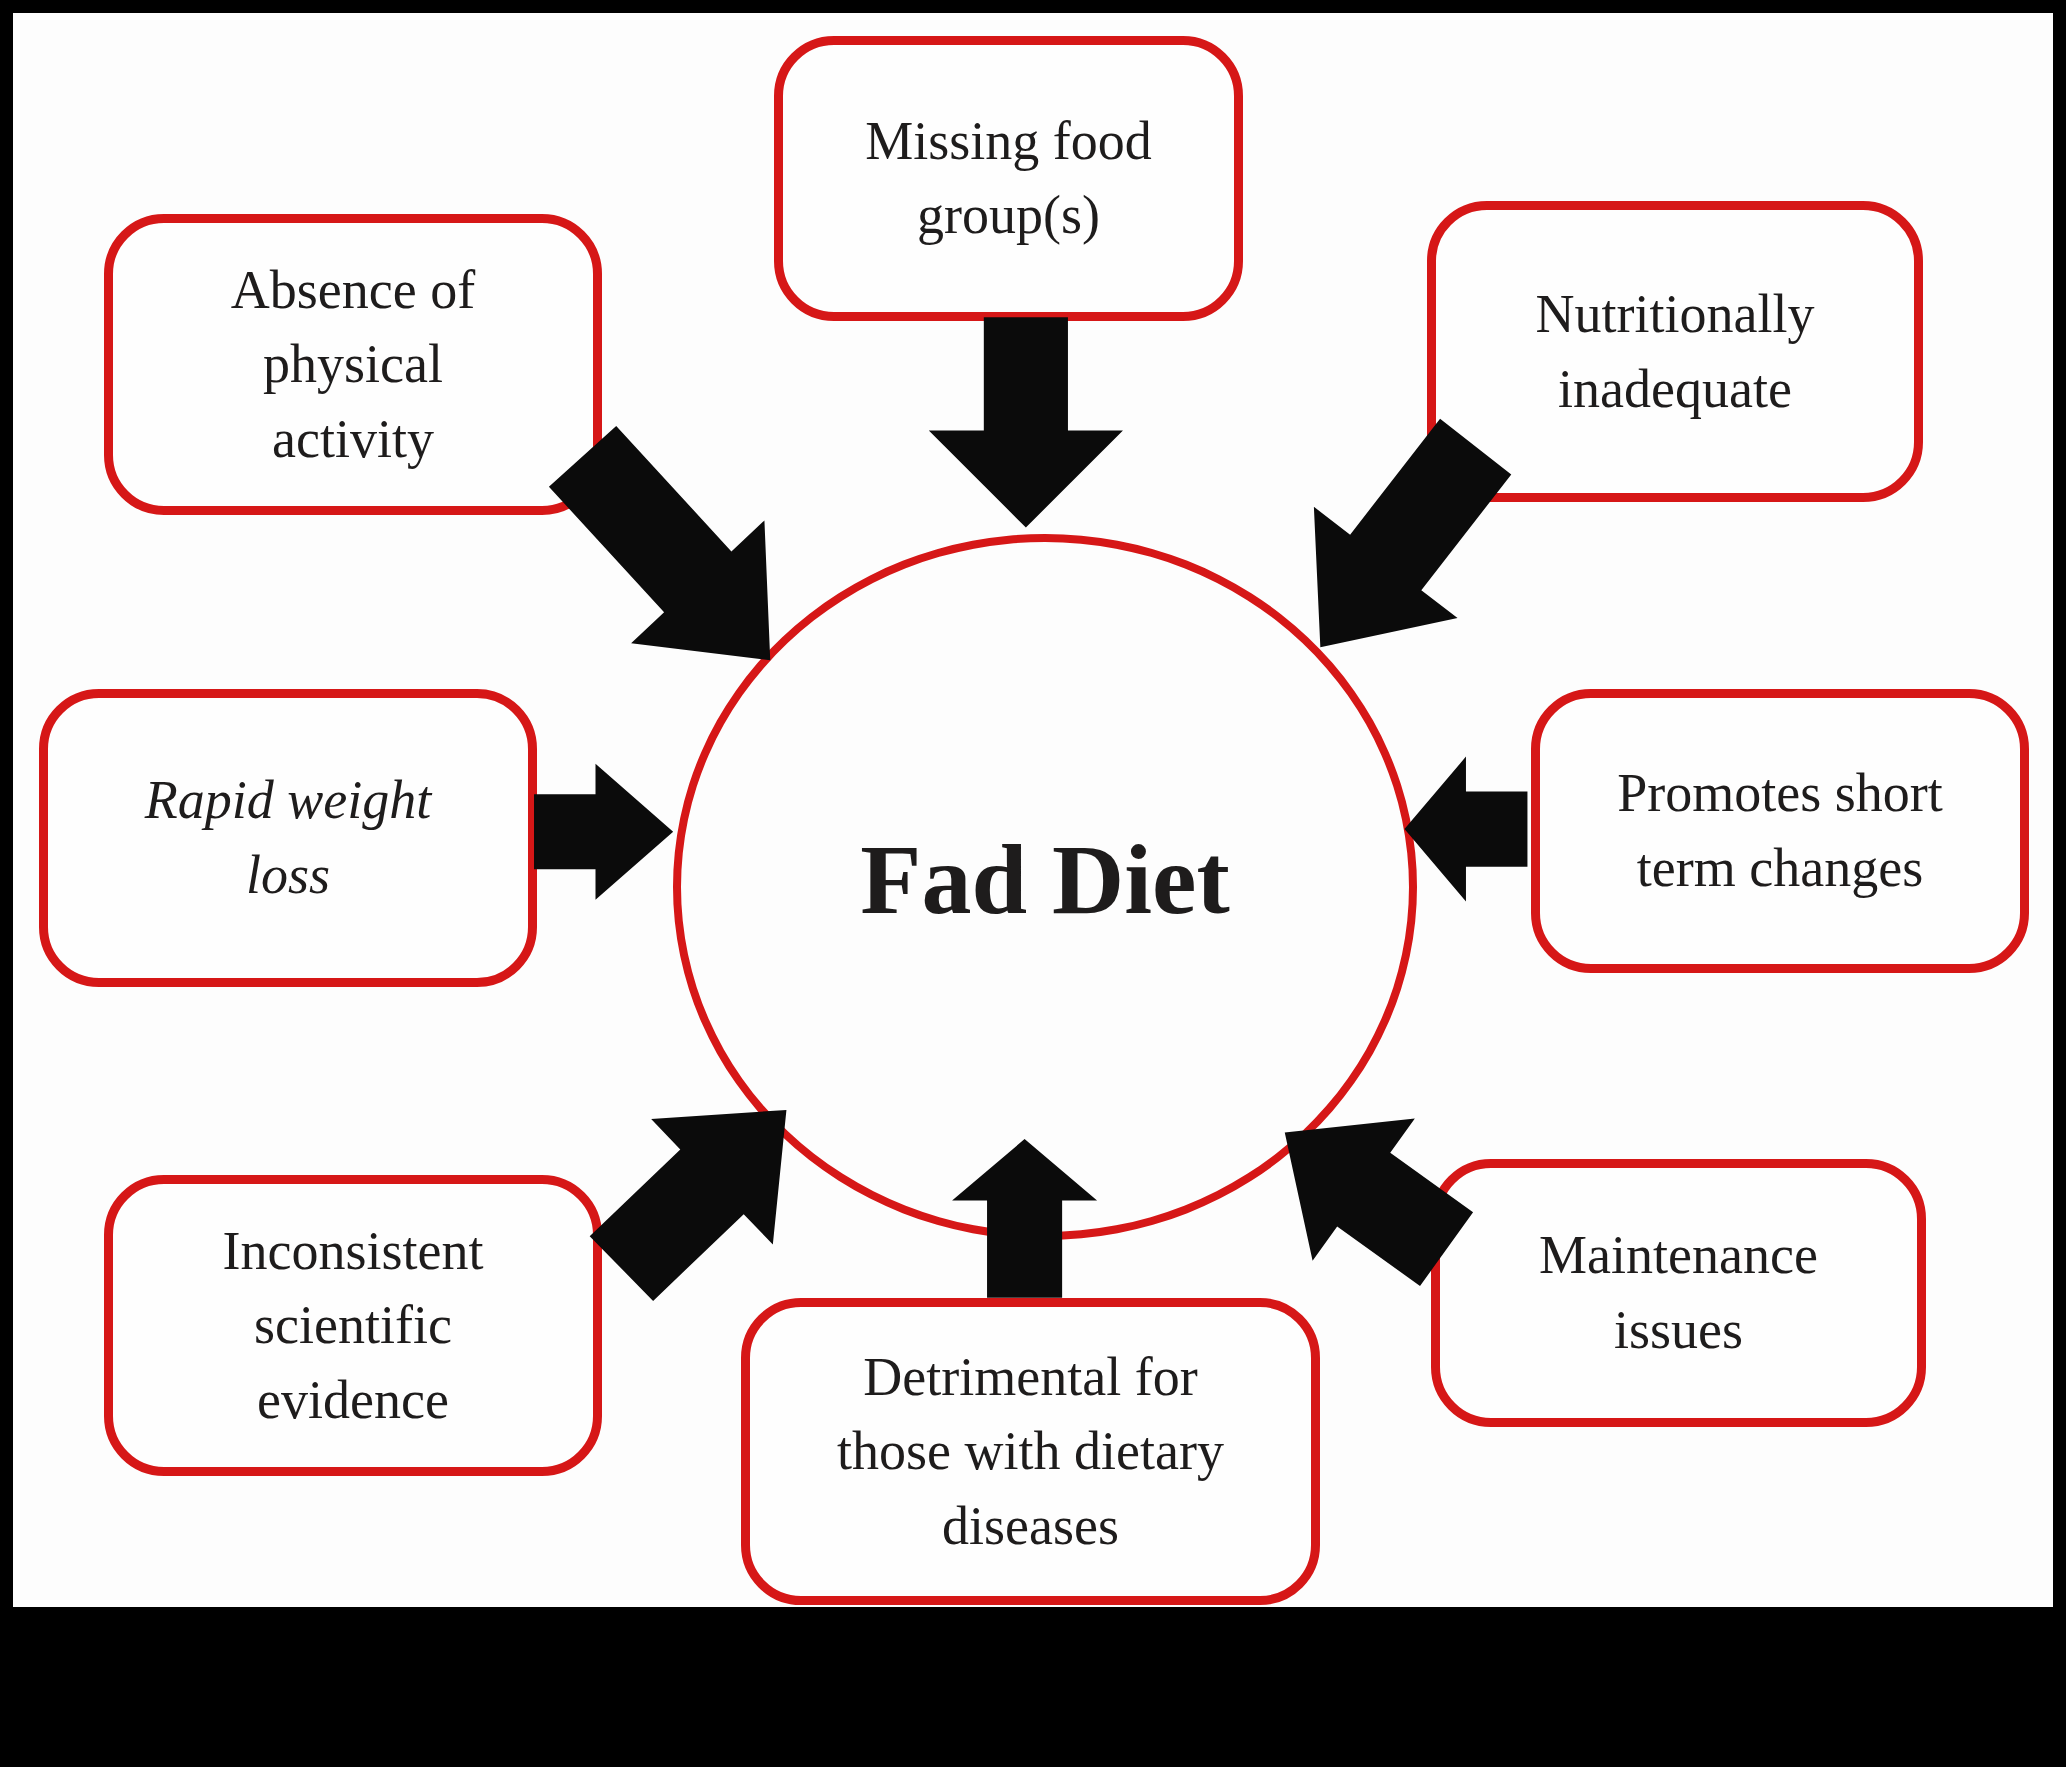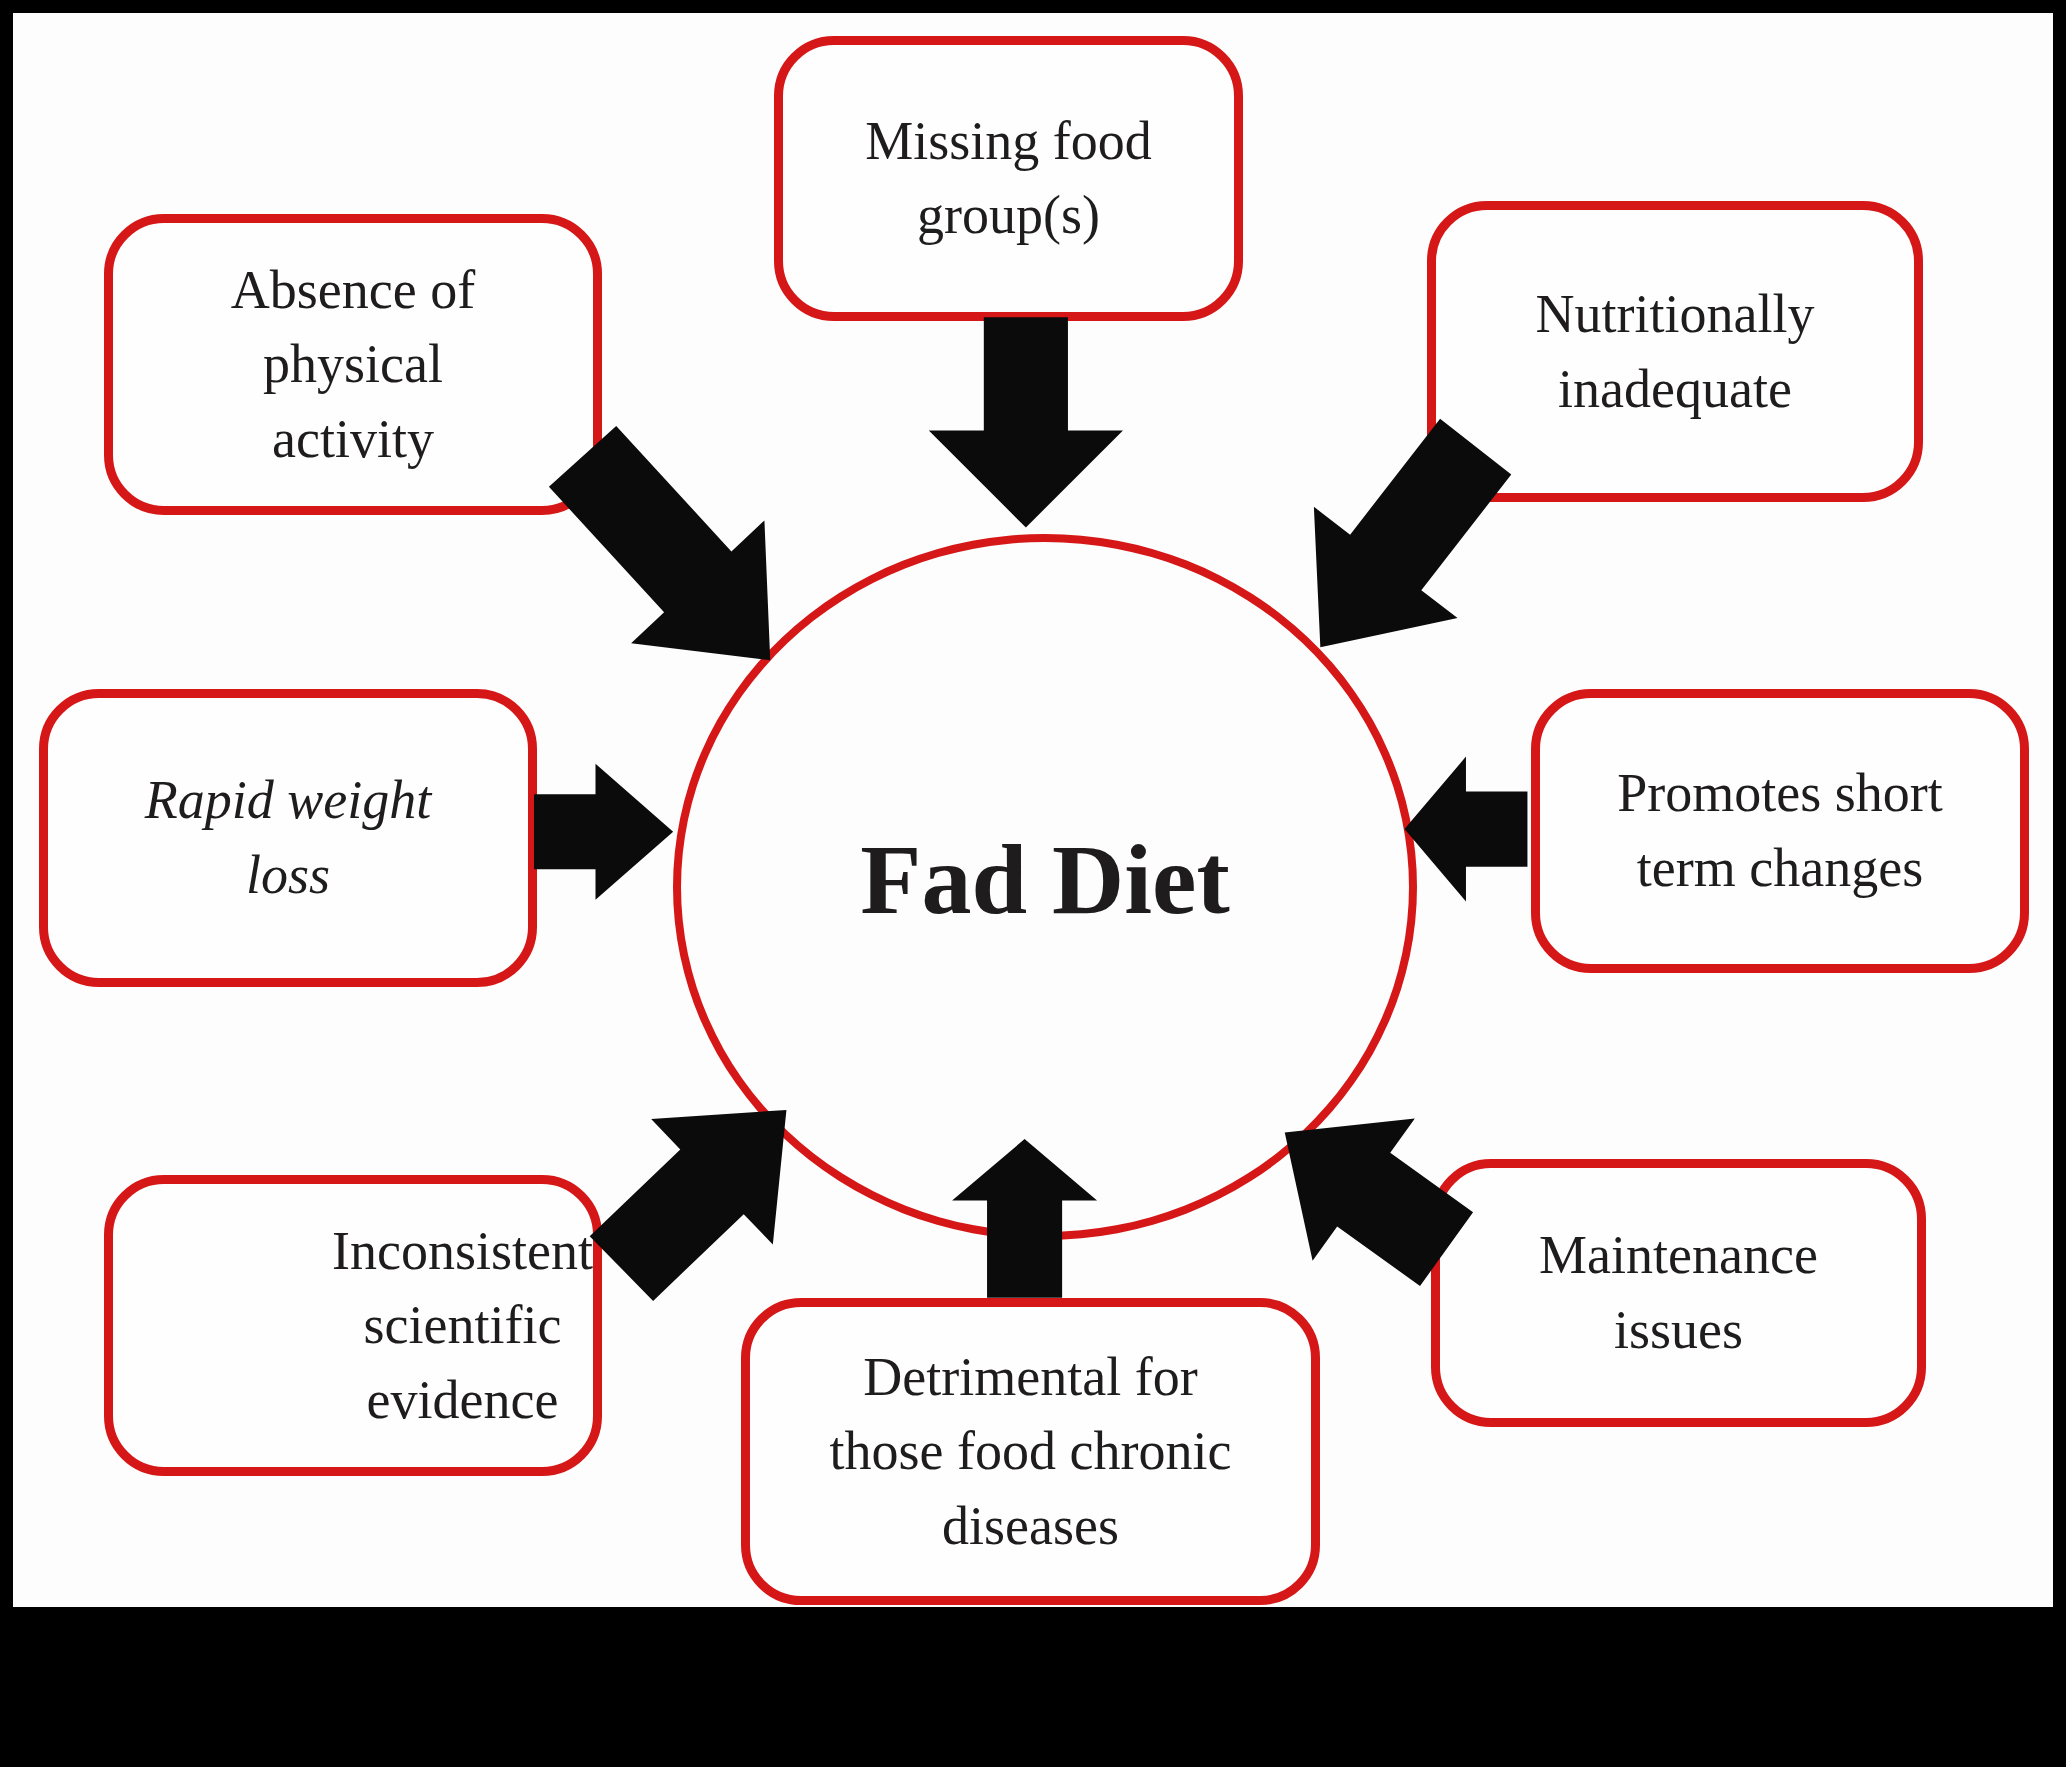--- a/index.html
+++ b/index.html
@@ -48,21 +48,21 @@
   .circle .desc{
     white-space:pre-line;
     font-size:72px;line-height:1.32;
     width:654px;
   }
   .n-absence      {left:91px; top:201px;  width:498px; height:301px;}
   .n-missing      {left:761px;top:22.7px;   width:469px; height:285px;}
   .n-nutritionally{left:1414px;top:188px;  width:496px; height:301px;}
   .n-rapid        {left:26px;  top:676px; width:498px; height:298px;font-style:italic;}
   .n-promotes     {left:1518px;top:676px; width:498px; height:284px;}
-  .n-inconsistent {left:91px; top:1162px; width:498px; height:301px;align-items:flex-end;}
+  .n-inconsistent {left:91px; top:1162px; width:498px; height:301px;}
   .n-detrimental  {left:728px;top:1285px; width:579px; height:307px;}
   .n-maintenance  {left:1418px;top:1146px; width:495px; height:268px;}
 </style>
 </head>
 <body>
 
 <div class="frame">
   <div class="canvas">
 
     <div class="node circle">
@@ -90,21 +90,21 @@
       <span class="label">Promotes short
 term changes</span>
     </div>
     <div class="node box n-inconsistent">
       <span class="label">Inconsistent
 scientific
 evidence</span>
     </div>
     <div class="node box n-detrimental">
       <span class="label">Detrimental for
-those food chronic
+those with dietary
 diseases</span>
     </div>
     <div class="node box n-maintenance">
       <span class="label">Maintenance
 issues</span>
     </div>
 
     <svg class="arrows" viewBox="0 0 3152 2463" aria-hidden="true">
 
       <polygon points="1500,470 1630,470 1630,645 1715,645 1565,795 1415,645 1500,645"></polygon>

